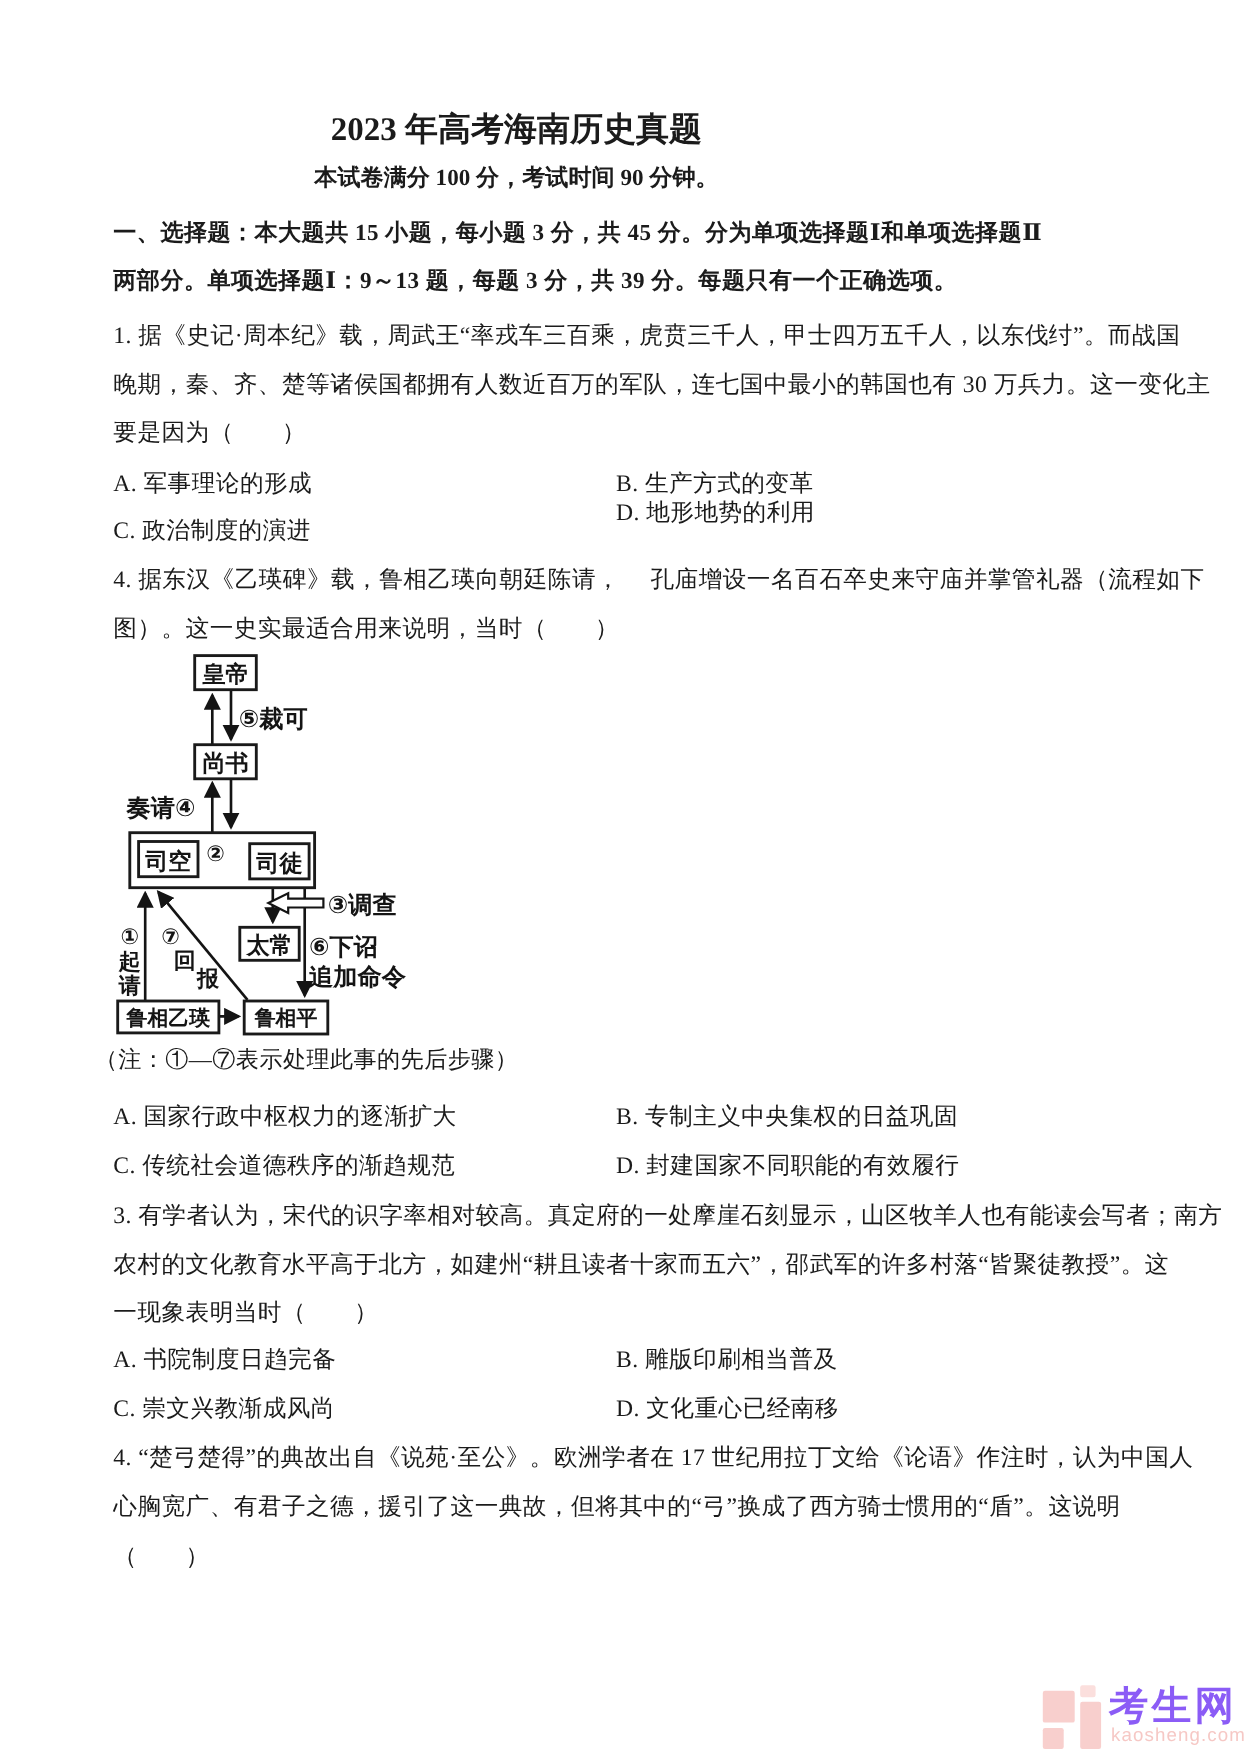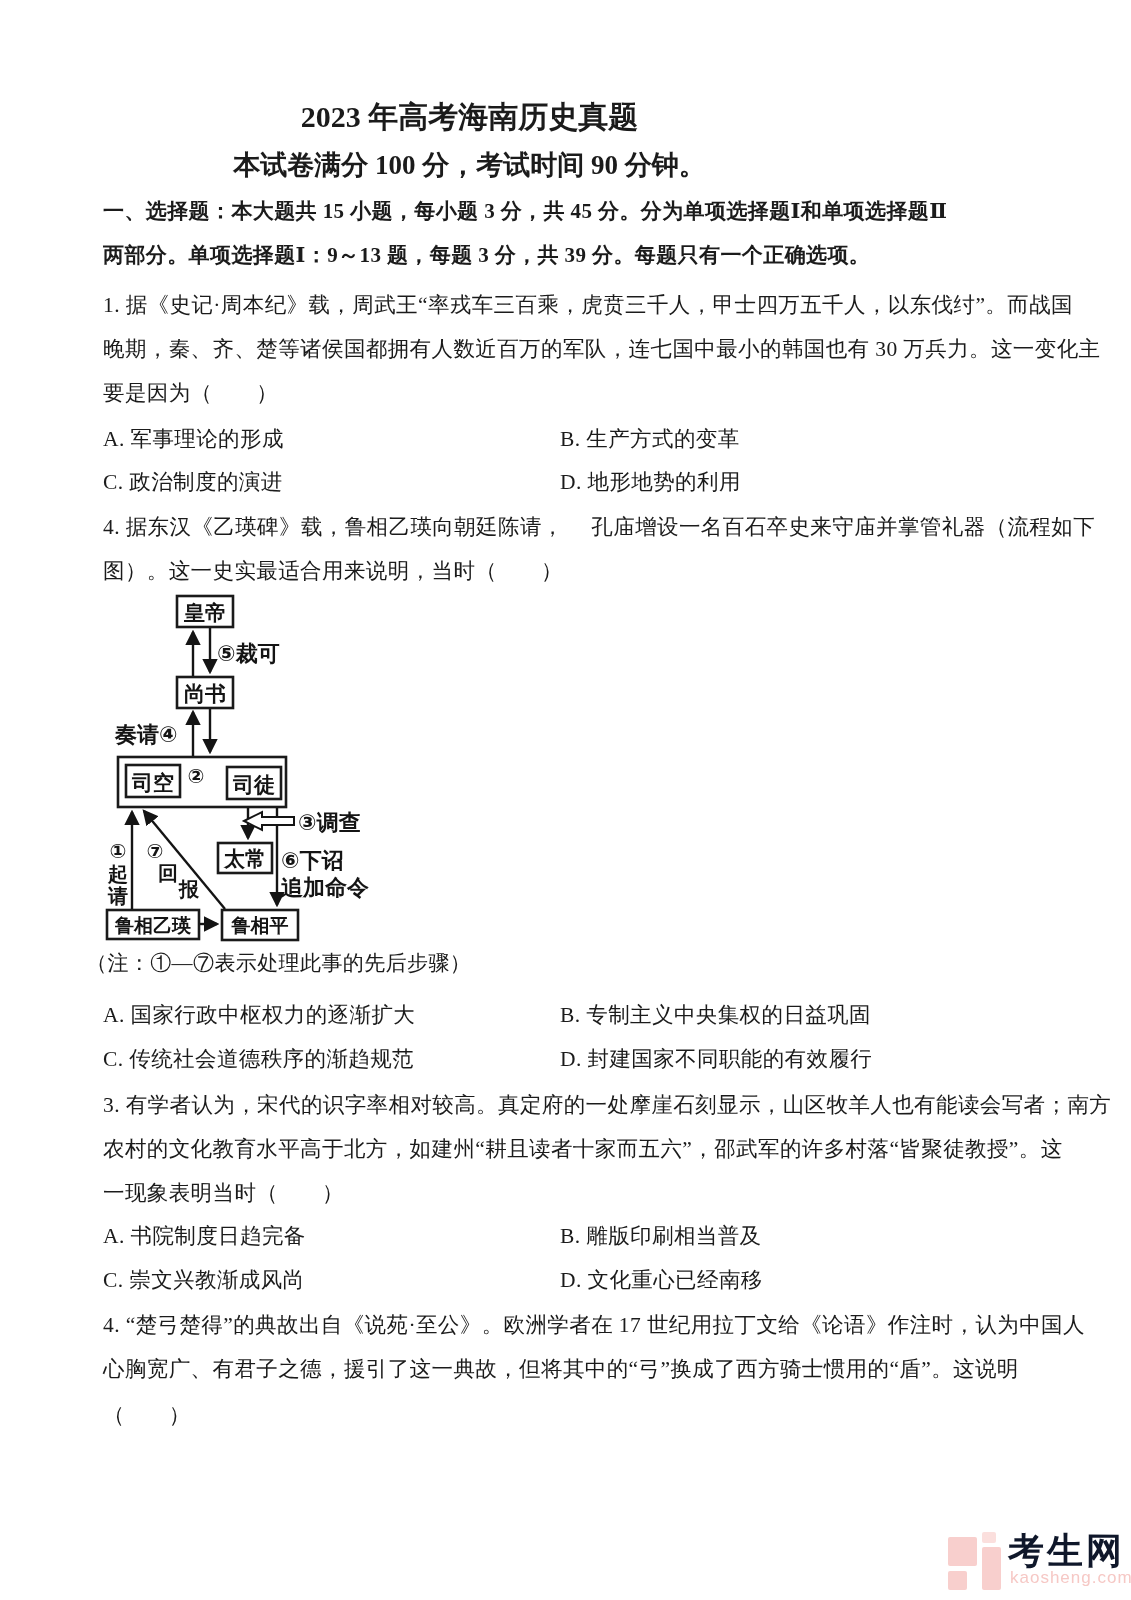--- a/index.html
+++ b/index.html
@@ -11,36 +11,36 @@
   .line {
     position:absolute; left:103px; font-size:21.5px; white-space:pre;
     letter-spacing:0.4px; line-height:30px;
   }
   .bold { font-weight:bold; }
   .center { left:0; width:939px; text-align:center; }
   .opt2 { left:560px; }
   .intro { font-size:21px; }
   .note-line { font-size:21px; left:86px; }
   .title-line { position:absolute; top:97px; font-size:30px; }
-  .subtitle-line { position:absolute; top:147px; font-size:27px; }
+  .subtitle-line { position:absolute; top:147px; font-size:21px; }
   .footer-line {
     position:absolute; top:1620px; left:0; width:1035px; text-align:center;
     font-size:15px; color:#ec4899; font-family:Liberation Sans, sans-serif;
   }
   .diagram-svg { position:absolute; left:95px; top:578px; }
   .diagram-svg text {
     font-family:"Liberation Sans","DejaVu Sans",sans-serif;
     font-weight:bold; fill:#141414;
   }
   
   .wm { position:absolute; left:930px; top:1526px; width:201px; height:70px; }
   .wm-rect { position:absolute; border-radius:2px; background:#f8cfcd; }
   .wm-brand {
     position:absolute; left:78px; top:1px; font-size:36px; font-weight:bold;
-    color:#0f172a; letter-spacing:3px;
+    color:#8b5cf6; letter-spacing:3px;
     font-family:"Liberation Sans","DejaVu Sans",sans-serif; white-space:nowrap;
   }
   .wm-domain {
     position:absolute; left:80px; top:42px; font-size:17px; color:#f6c8c5;
     letter-spacing:1px; font-family:"Liberation Sans","DejaVu Sans",sans-serif;
     white-space:nowrap;
   }
 </style>
 </head>
 <body>
@@ -51,21 +51,21 @@
   <div class="subtitle-line bold center">本试卷满分 100 分，考试时间 90 分钟。</div>
   <div class="line bold intro" style="top:196px">一、选择题：本大题共 15 小题，每小题 3 分，共 45 分。分为单项选择题Ⅰ和单项选择题Ⅱ</div>
   <div class="line bold intro" style="top:240px">两部分。单项选择题Ⅰ：9～13 题，每题 3 分，共 39 分。每题只有一个正确选项。</div>
 
   <div class="line" style="top:290px">1. 据《史记·周本纪》载，周武王“率戎车三百乘，虎贲三千人，甲士四万五千人，以东伐纣”。而战国</div>
   <div class="line" style="top:334px">晚期，秦、齐、楚等诸侯国都拥有人数近百万的军队，连七国中最小的韩国也有 30 万兵力。这一变化主</div>
   <div class="line" style="top:378px">要是因为（　　）</div>
   <div class="line" style="top:424px">A. 军事理论的形成</div>
   <div class="line opt2" style="top:424px">B. 生产方式的变革</div>
   <div class="line" style="top:467px">C. 政治制度的演进</div>
-  <div class="line opt2" style="top:467px">D. 地形地势的利用</div>
+  <div class="line opt2" style="top:451px">D. 地形地势的利用</div>
 
   <div class="line" style="top:512px">4. 据东汉《乙瑛碑》载，鲁相乙瑛向朝廷陈请，　 孔庙增设一名百石卒史来守庙并掌管礼器（流程如下</div>
   <div class="line" style="top:556px">图）。这一史实最适合用来说明，当时（　　）</div>
 
   <svg class="diagram-svg" width="340" height="372" viewBox="95 578 340 372">
     <defs>
       <marker id="arr" viewBox="0 0 10 10" refX="8.5" refY="5" markerWidth="6.5" markerHeight="6.5" orient="auto-start-reverse">
         <path d="M0,0 L10,5 L0,10 Z" fill="#141414"></path>
       </marker>
     </defs>

